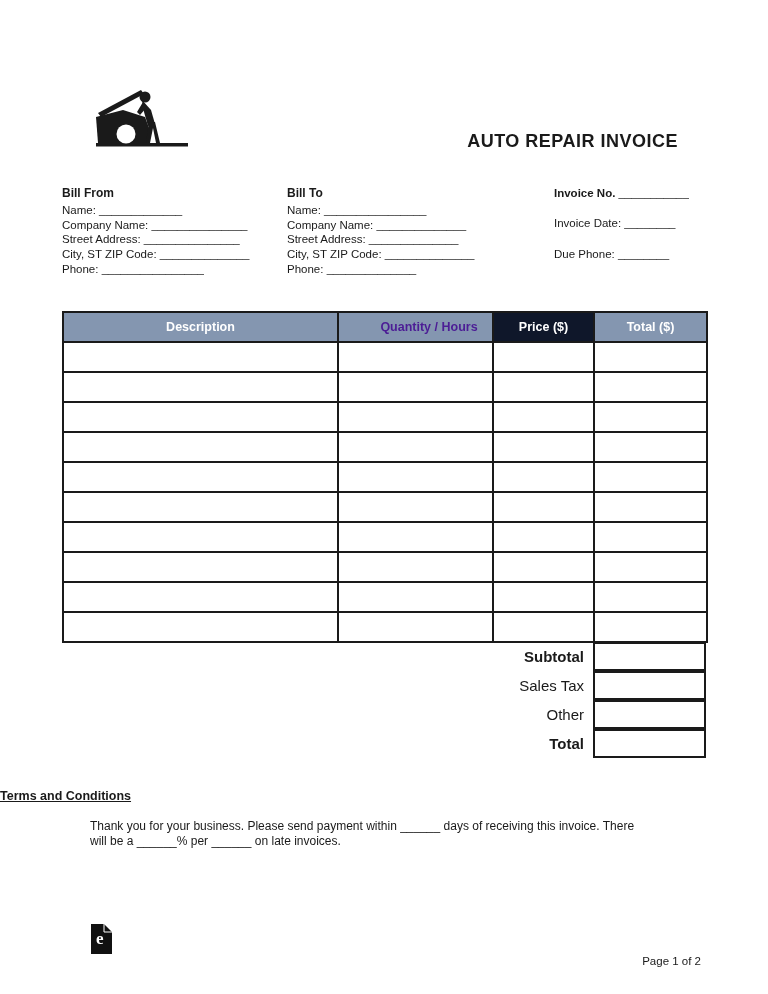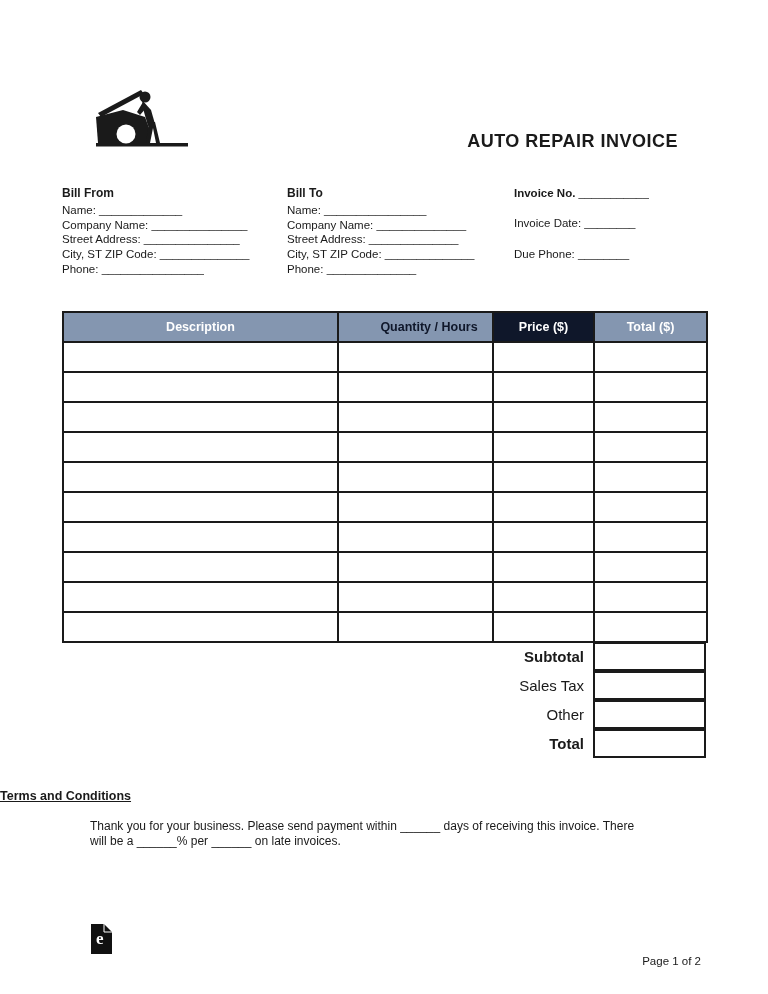--- a/index.html
+++ b/index.html
@@ -31,21 +31,21 @@
     position: absolute;
     top: 186px;
     left: 62px;
     right: 60px;
     display: flex;
     font-size: 11.5px;
     line-height: 14.8px;
   }
   .info-col-from { flex: 0 0 225px; }
   .info-col-to   { flex: 0 0 227px; }
-  .info-col-meta { flex: 1 1 auto; }
+  .info-col-meta { flex: 1 1 auto; margin-left: 40px; }
   .info-heading { font-weight: bold; font-size: 12px; margin-bottom: 2px; }
   .field-line { white-space: nowrap; }
   .field-line .blank { letter-spacing: 0; }
   .meta-line { margin-bottom: 15.5px; white-space: nowrap; }
   .meta-label-bold { font-weight: bold; }
 
   
   .items-table {
     position: absolute;
     top: 311px;
@@ -218,21 +218,21 @@
   <table class="items-table">
     <colgroup>
       <col style="width:275px">
         <col style="width:155px">
         <col style="width:101px">
         <col style="width:113px">
     </colgroup>
     <thead>
       <tr>
         <th style="background: rgb(132, 150, 176); color: rgb(255, 255, 255);">Description</th>
-        <th style="background: rgb(132, 150, 176); color: #0f172a; padding-left: 27px;">Quantity / Hours</th>
+        <th style="background: rgb(132, 150, 176); color: #4c1d95; padding-left: 27px;">Quantity / Hours</th>
         <th style="background: #0f172a; color: rgb(255, 255, 255);">Price ($)</th>
         <th style="background: rgb(132, 150, 176); color: rgb(255, 255, 255); margin-left: 28px;">Total ($)</th>
       </tr>
     </thead>
     <tbody>
         <tr>
           <td></td>
           <td></td>
           <td></td>
           <td></td>

